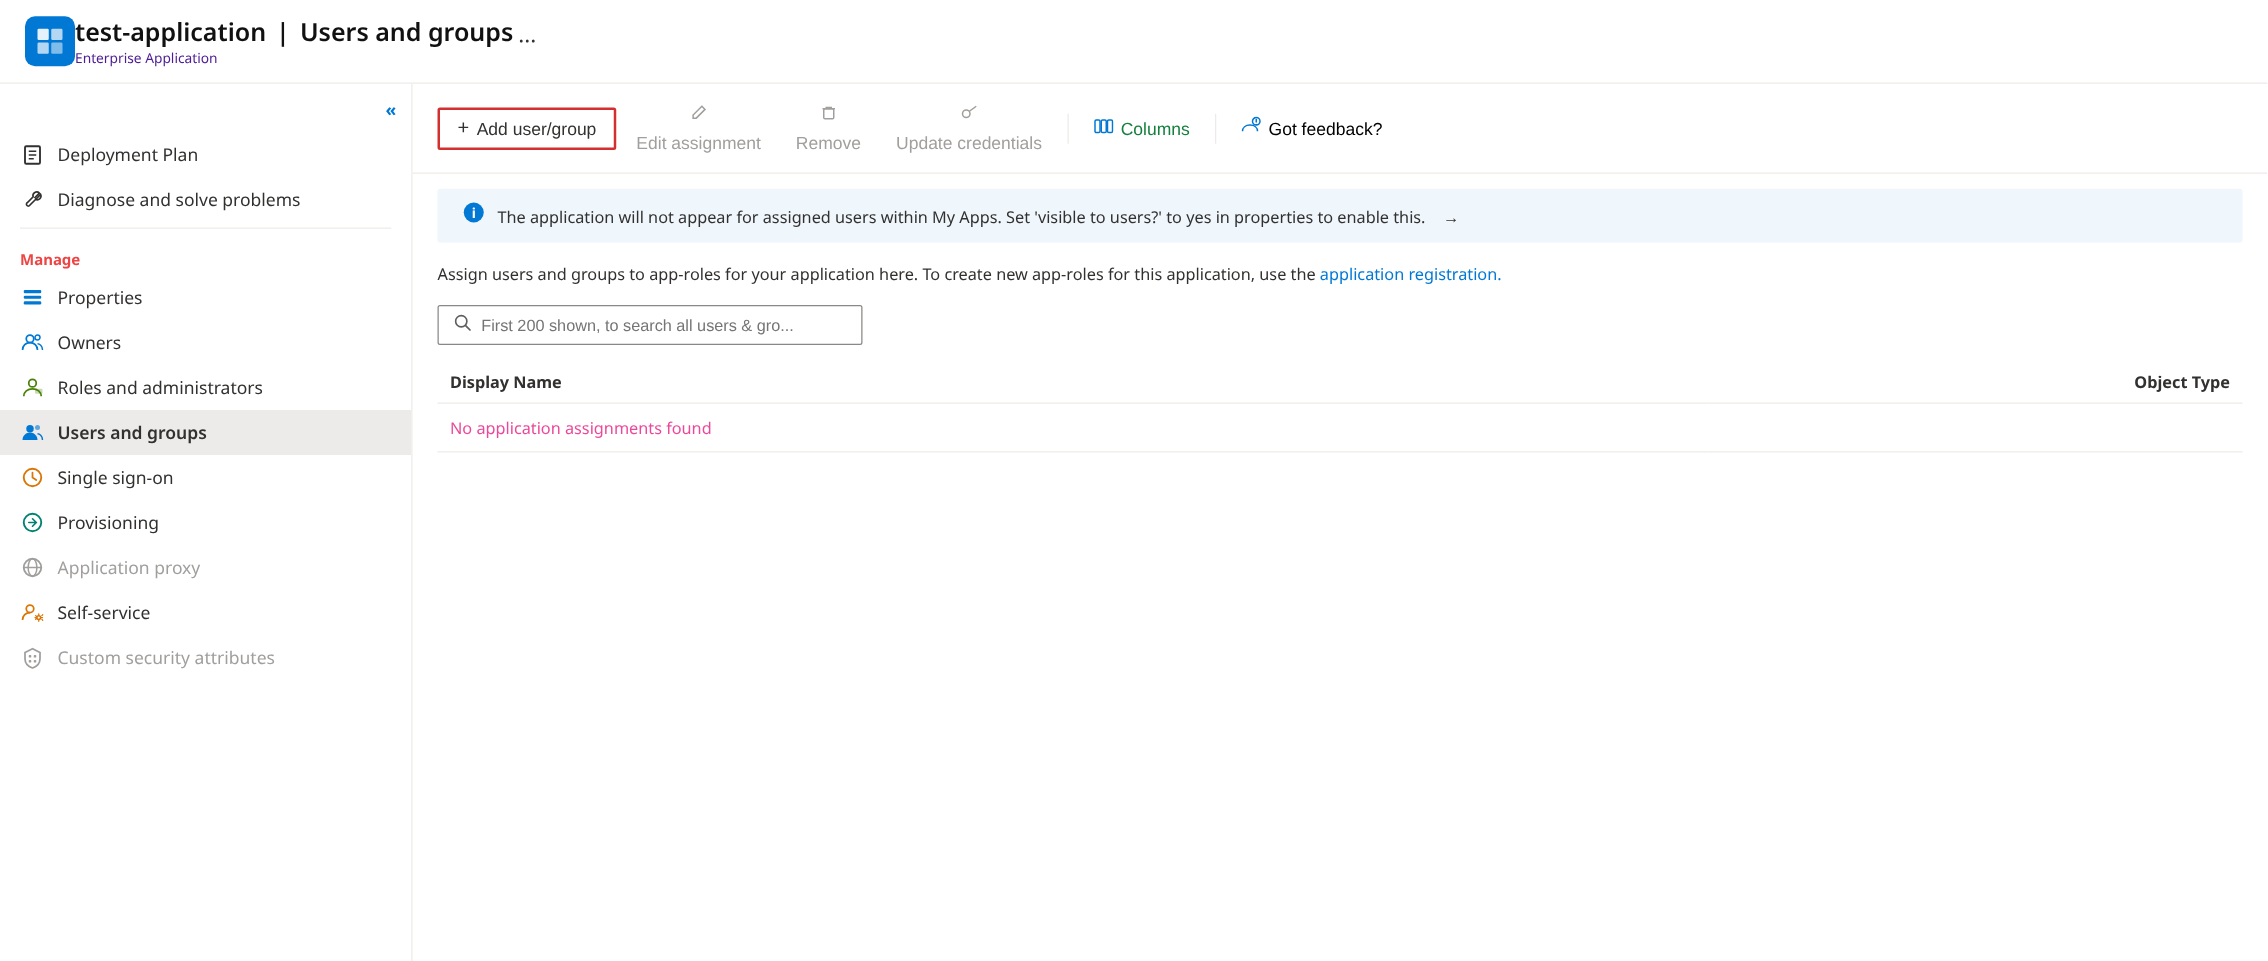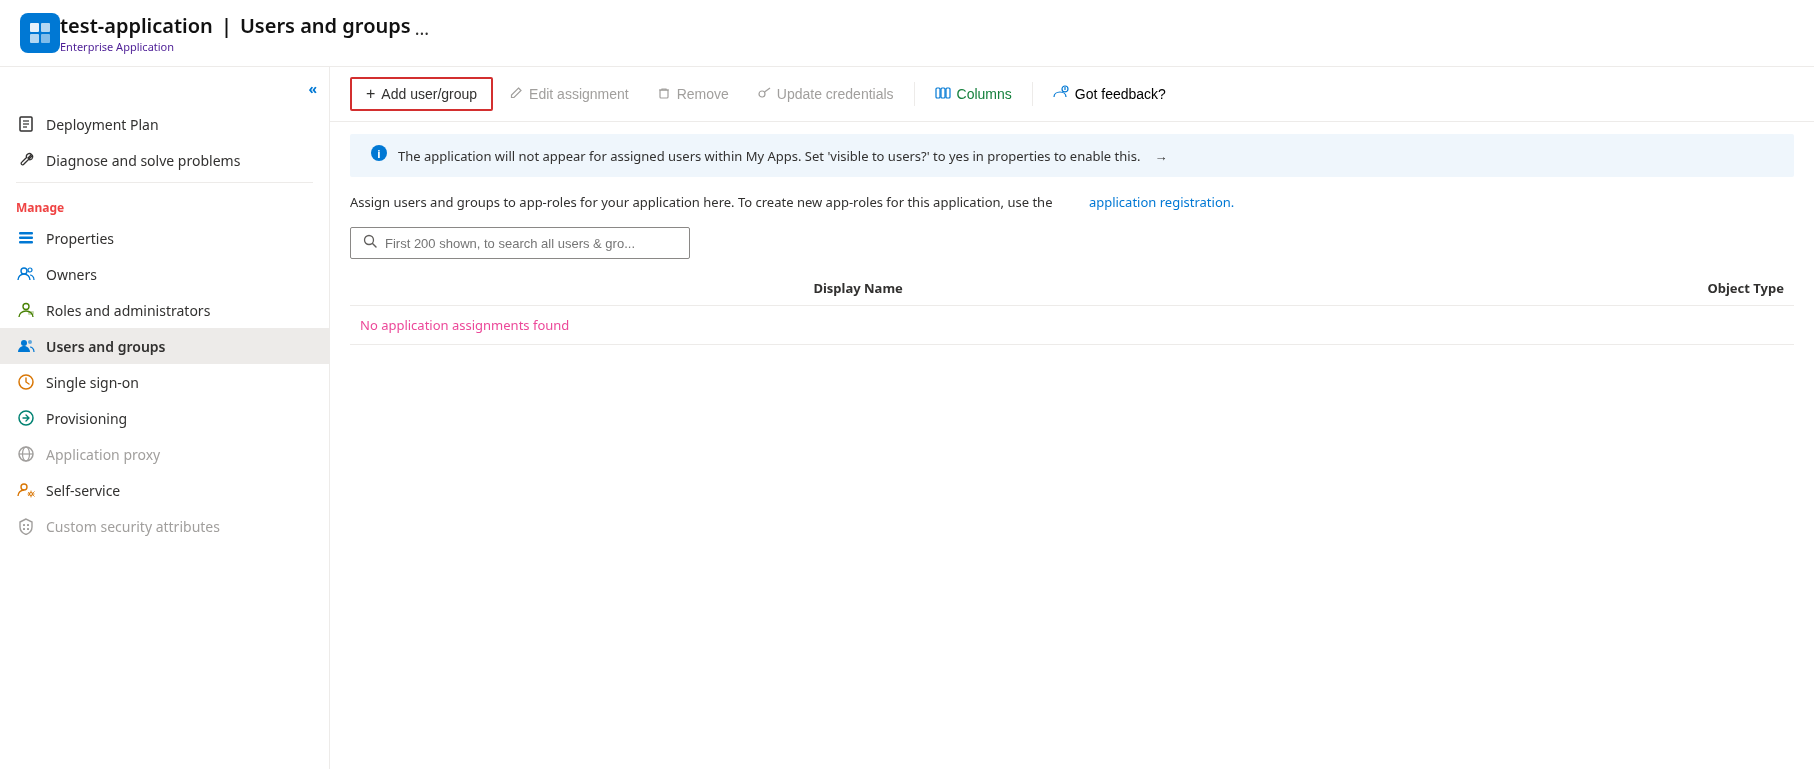--- a/index.html
+++ b/index.html
@@ -28,41 +28,41 @@
     .sidebar-section-label { font-size: 12px; font-weight: 700; color: #ef4444; padding: 12px 16px 4px; text-transform: none; }
     .sidebar-divider { height: 1px; background: #edebe9; margin: 4px 16px; }
 
     
     .main { flex: 1; overflow-y: auto; padding: 0; }
 
     
     .toolbar { display: flex; align-items: center; gap: 4px; padding: 10px 20px; border-bottom: 1px solid #edebe9; }
     .btn-primary { display: flex; align-items: center; gap: 6px; padding: 6px 14px; background: #fff; border: 2px solid #d32f2f; color: #323130; font-size: 14px; cursor: pointer; border-radius: 2px; font-weight: 400; }
     .btn-toolbar { display: flex; align-items: center; gap: 6px; padding: 6px 12px; background: transparent; border: none; color: #323130; font-size: 14px; cursor: pointer; border-radius: 2px; }
-    .btn-toolbar.disabled { color: #a19f9d; cursor: default; }
+    .btn-toolbar.disabled { color: #a19f9d; cursor: default; flex-direction: column; }
     .toolbar-divider { width: 1px; height: 24px; background: #edebe9; margin: 0 4px; }
 
     
     .info-banner { display: flex; align-items: center; gap: 10px; padding: 10px 20px; background: #eff6fc; margin: 12px 20px 0; border-radius: 2px; font-size: 13px; color: #323130; }
     .info-icon { color: #0078d4; font-size: 16px; flex-shrink: 0; }
 
     
     .description { padding: 16px 20px 8px; font-size: 13px; color: #323130; }
-    .description a { color: #0078d4; text-decoration: none; margin-left: 33px; }
+    .description a { color: #0078d4; text-decoration: none; }
 
     
     .search-container { padding: 8px 20px 12px; }
     .search-input-wrap { display: flex; align-items: center; border: 1px solid #8a8886; border-radius: 2px; padding: 6px 12px; gap: 8px; width: 340px; background: #fff; }
     .search-input-wrap input { border: none; outline: none; font-size: 13px; color: #323130; width: 100%; background: transparent; }
     .search-icon { color: #605e5c; font-size: 13px; }
 
     
     .table-container { padding: 0 20px; }
     .table { width: 100%; border-collapse: collapse; }
-    .table th { text-align: center; padding: 8px 10px; font-weight: 700; font-size: 13px; border-bottom: 1px solid #edebe9; color: #323130; }
+    .table th { text-align: left; padding: 8px 10px; font-weight: 700; font-size: 13px; border-bottom: 1px solid #edebe9; color: #323130; }
     .table th:last-child { text-align: right; }
     .table td { padding: 10px 10px; font-size: 13px; color: #323130; border-bottom: 1px solid #f3f2f1; }
     .table .empty-row td { color: #ec4899; border-bottom: 1px solid #edebe9; }
   </style>
 </head>
 <body>
 
 <div class="header">
   <div class="header-avatar">
     <svg viewBox="0 0 24 24" fill="none" xmlns="http://www.w3.org/2000/svg">

